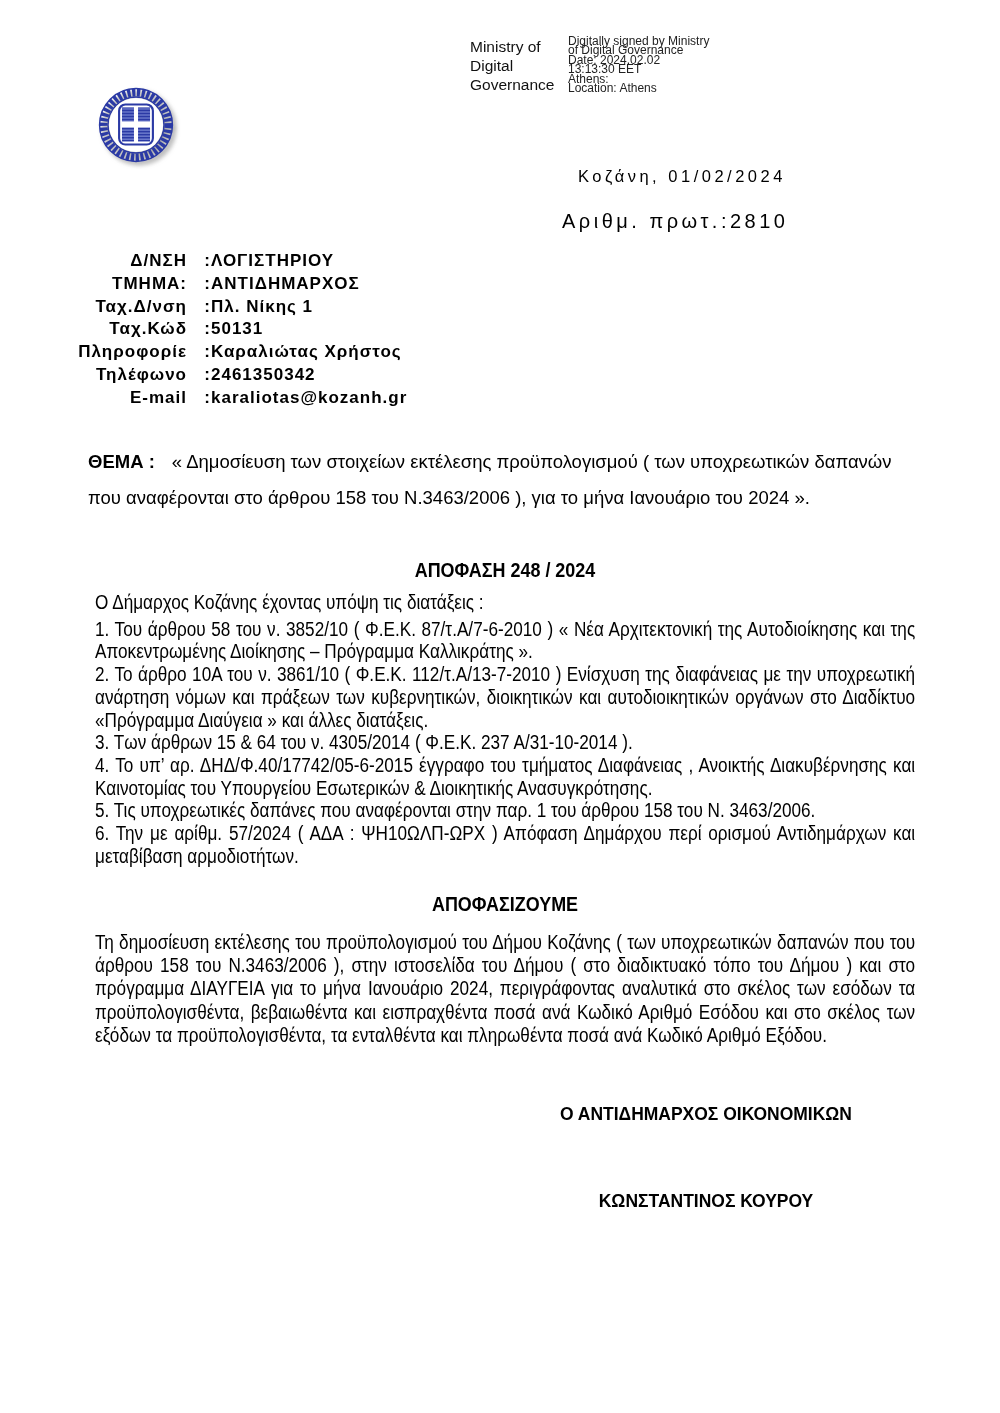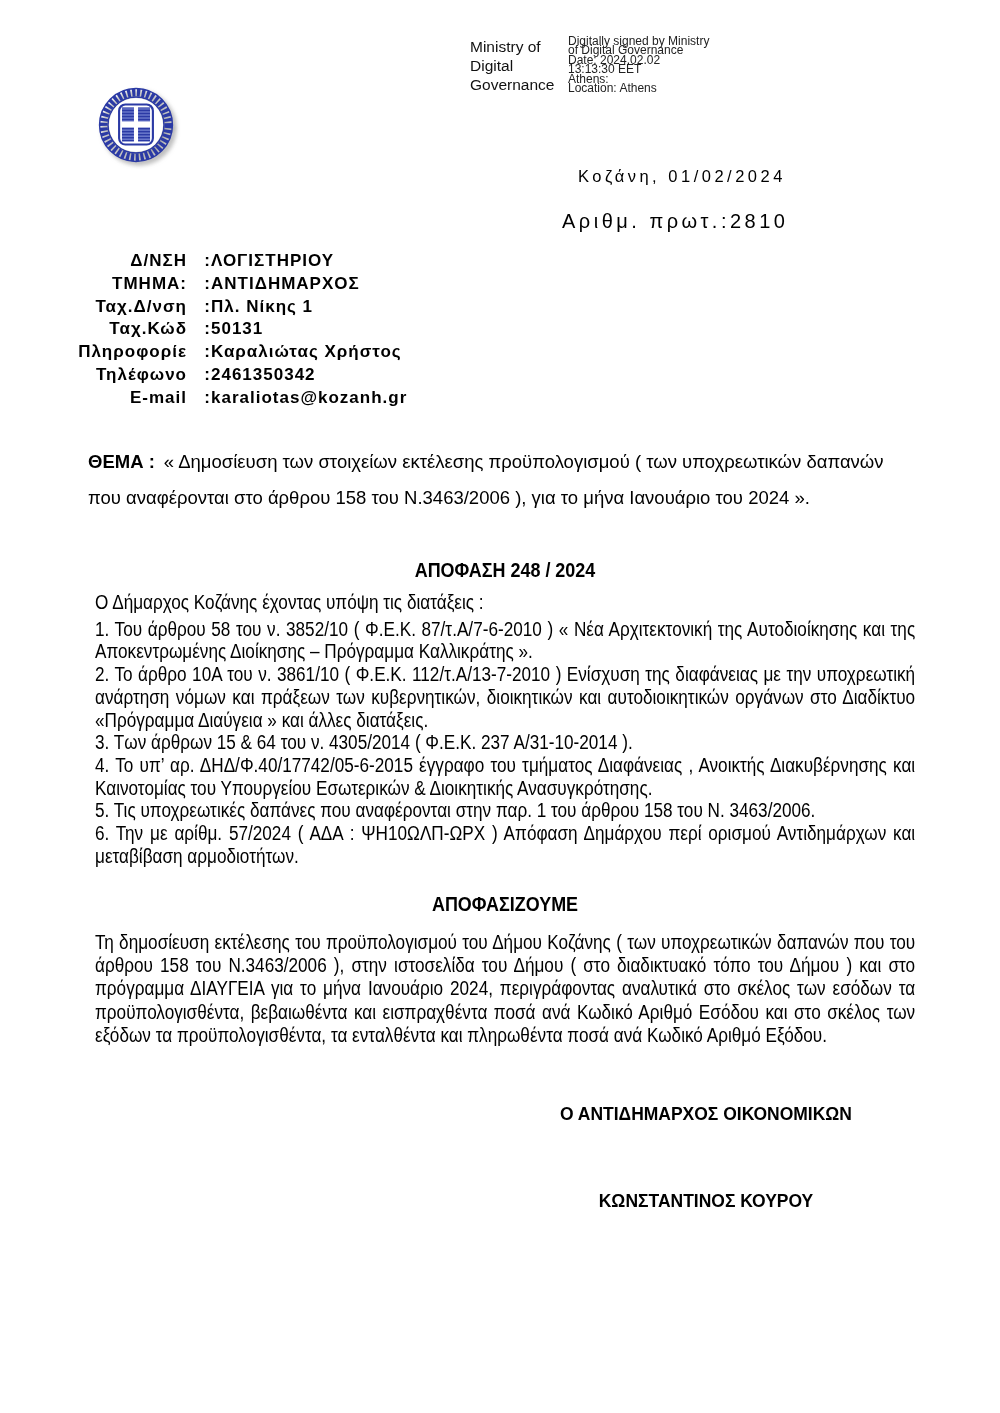--- a/index.html
+++ b/index.html
@@ -55,21 +55,21 @@
   }
   .details .row { display: flex; height: 22.8px; line-height: 22.8px; letter-spacing: 1px; text-align: right; }
   .details .lbl { width: 132px; }
   .details .sep { width: 24px; }
 
   
   .subject {
     position: absolute; left: 88px; top: 451px; width: 825px;
     font-size: 18.5px; line-height: 22px;
   }
-  .subject .lbl { font-weight: bold; margin-right: 9px; }
+  .subject .lbl { font-weight: bold; margin-right: 17px; }
   .subject .line2 { margin-top: 14px; }
 
   
   .h-center {
     position: absolute; left: 95px; width: 820px;
     text-align: center; font-weight: bold; font-size: 19.5px;
     transform: scaleX(0.92); transform-origin: 50% 50%;
   }
   .decision-heading { top: 559px; }
   .resolve-heading  { top: 893px; }

